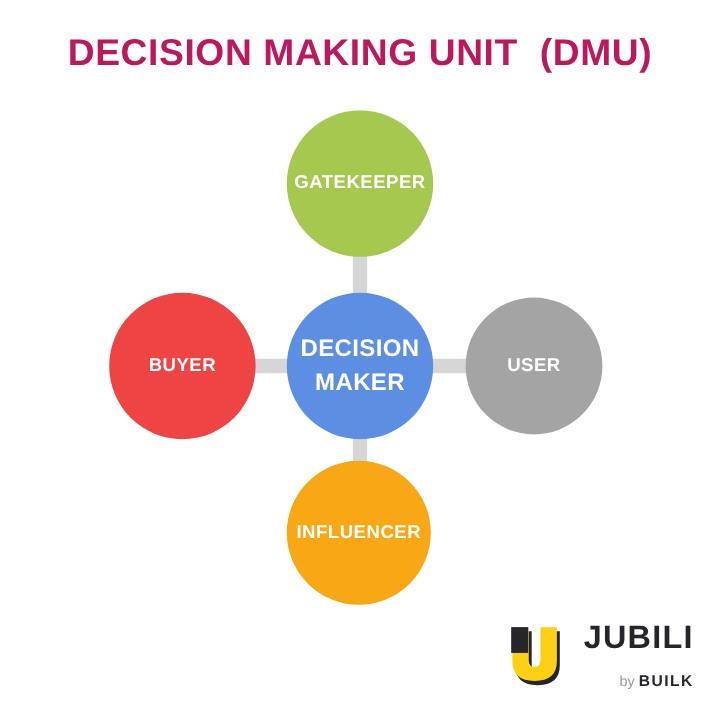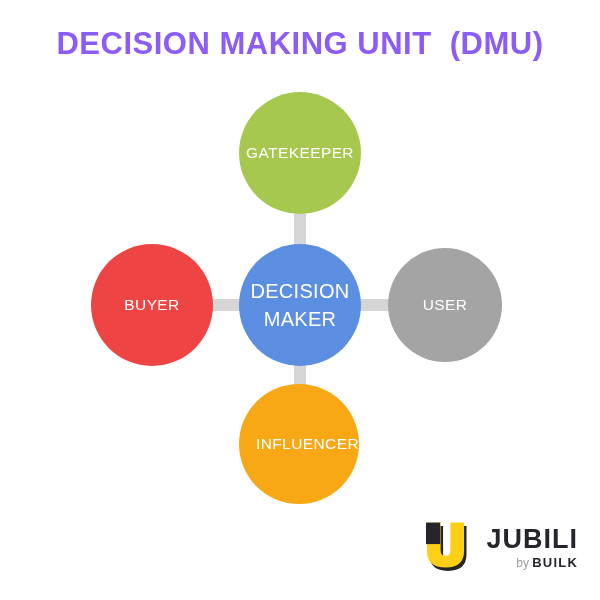--- a/index.html
+++ b/index.html
@@ -16,21 +16,21 @@
 
   .title {
     position: absolute;
     top: 26px;
     left: 0;
     width: 100%;
     text-align: center;
     font-size: 31px;
     font-weight: bold;
     letter-spacing: 0.5px;
-    color: #8b5cf6;
+    color: #be185d;
     white-space: pre;
   }
 
   .diagram {
     position: absolute;
     inset: 0;
   }
 
   .connector {
     position: absolute;
@@ -52,57 +52,57 @@
   .node {
     position: absolute;
     border-radius: 50%;
     display: flex;
     align-items: center;
     justify-content: center;
     z-index: 1;
   }
   .node-label {
     color: #ffffff;
-    font-weight: normal;
+    font-weight: bold;
     text-align: center;
     font-size: 15.5px;
     letter-spacing: 0.4px;
   }
   .node-top    { left: 239px; top:  92px; width: 122px; height: 122px; }
   .node-left   { left:  91px; top: 244px; width: 122px; height: 122px; }
   .node-center { left: 239px; top: 244px; width: 122px; height: 122px; z-index: 2; }
   .node-right  { left: 388px; top: 248px; width: 114px; height: 114px; }
-  .node-bottom { left: 239px; top: 384px; width: 120px; height: 120px; justify-content: flex-end; }
+  .node-bottom { left: 239px; top: 384px; width: 120px; height: 120px; }
 
   .node-center .node-label {
     font-size: 20px;
     line-height: 1.4;
     width: 112px;
     letter-spacing: 0.3px;
   }
 
   .logo {
     position: absolute;
     right: 22px;
     bottom: 26px;
     display: flex;
-    align-items: center;
+    align-items: flex-end;
     gap: 19px;
   }
   .logo-icon { display: block; margin-top: 2px; }
   .logo-text { text-align: right; }
   .logo-brand {
     font-size: 27px;
     font-weight: bold;
     letter-spacing: 1px;
     color: #26252b;
     line-height: 1;
   }
   .logo-byline {
-    margin-top: 3px;
+    margin-top: 16px;
     font-size: 12px;
     color: #9c9c9c;
     line-height: 1;
   }
   .logo-byline .byline-brand {
     font-size: 13px;
     font-weight: bold;
     letter-spacing: 1.2px;
     color: #26252b;
   }

